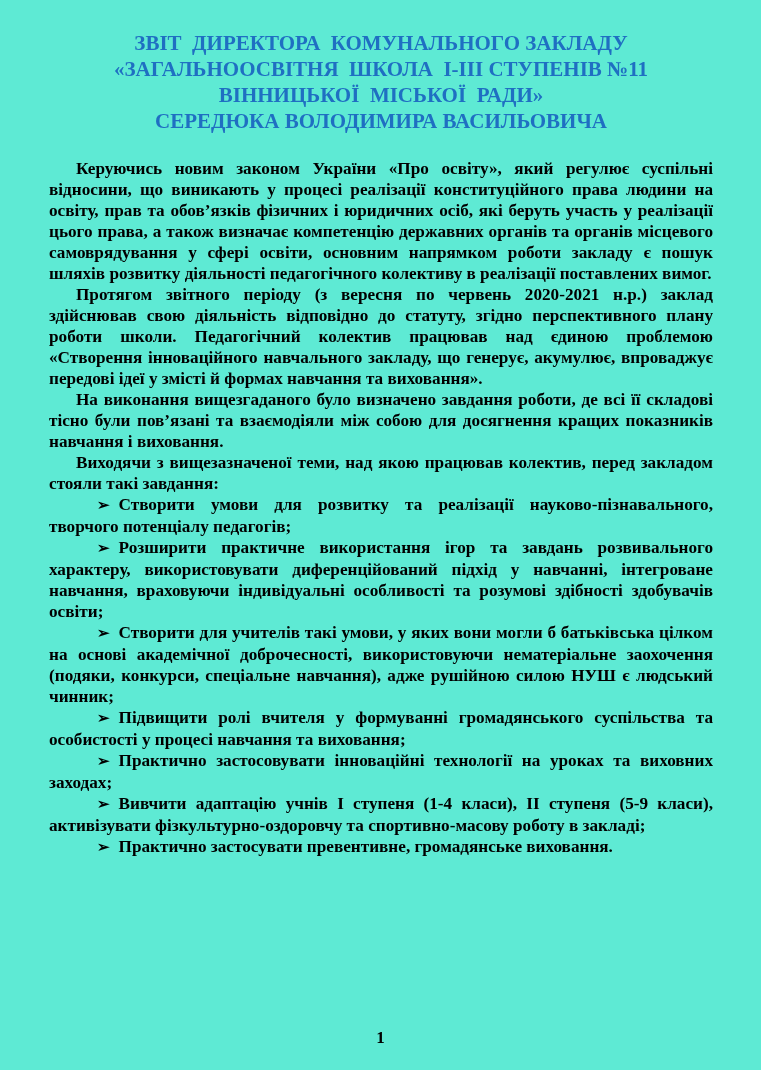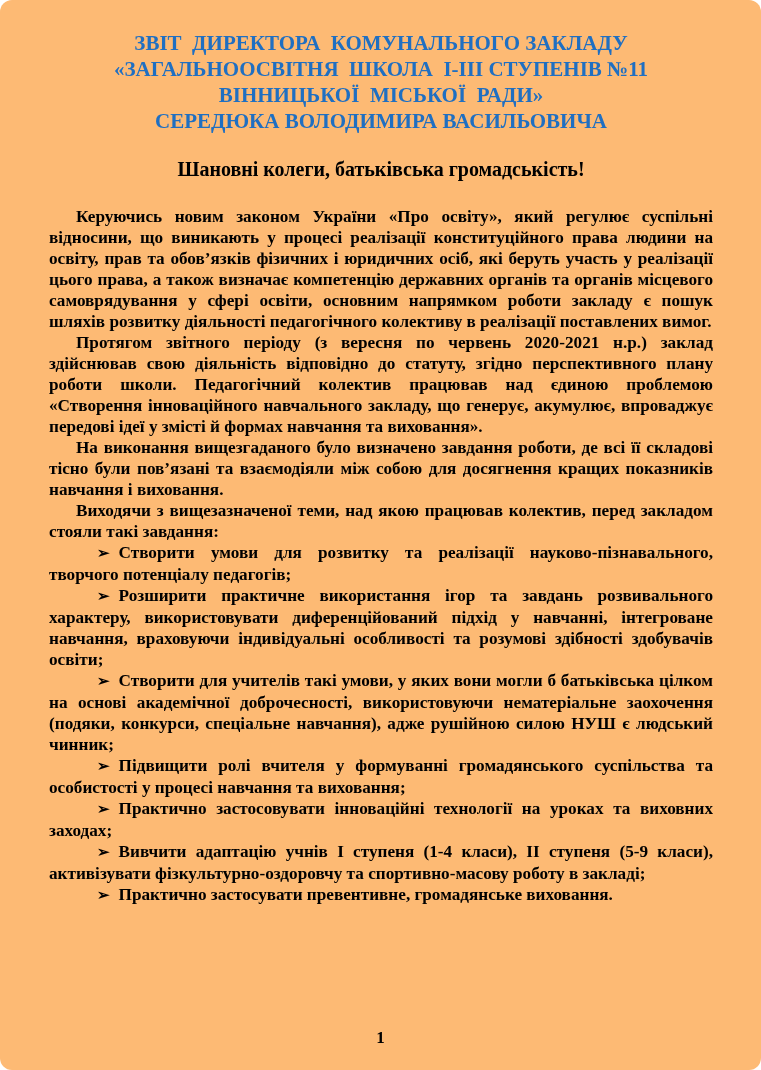--- a/index.html
+++ b/index.html
@@ -5,28 +5,27 @@
   html, body {
     margin: 0;
     padding: 0;
     background: #ffffff;
   }
   .page {
     position: relative;
     width: 761px;
     height: 1070px;
     margin: 0 auto;
-    background: #fdba74;
+    background: #5eead4;
     font-family: "Liberation Serif", "DejaVu Serif", serif;
     font-weight: bold;
     color: #000000;
     overflow: hidden;
     box-sizing: border-box;
     padding: 30px 48px 0 49px;
-    border-radius: 12px;
   }
   .title-block {
     text-align: center;
     font-size: 21px;
     line-height: 26px;
   }
   .title-line {
     white-space: pre-wrap;
     color: #1f6fc2;
   }
@@ -76,21 +75,20 @@
 
 <div class="page">
 
   <div class="title-block">
     <div class="title-line">ЗВІТ  ДИРЕКТОРА  КОМУНАЛЬНОГО ЗАКЛАДУ</div>
     <div class="title-line">«ЗАГАЛЬНООСВІТНЯ  ШКОЛА  І-ІІІ СТУПЕНІВ №11</div>
     <div class="title-line">ВІННИЦЬКОЇ  МІСЬКОЇ  РАДИ»</div>
     <div class="title-line">СЕРЕДЮКА ВОЛОДИМИРА ВАСИЛЬОВИЧА</div>
   </div>
 
-  <div class="greeting">Шановні колеги, батьківська громадськість!</div>
 
   <div class="body-text">
     <p class="para">Керуючись новим законом України «Про освіту», який регулює суспільні відносини, що виникають у процесі реалізації конституційного права людини на освіту, прав та обов’язків фізичних і юридичних осіб, які беруть участь у реалізації цього права, а також визначає компетенцію державних органів та органів місцевого самоврядування у сфері освіти, основним напрямком роботи закладу є пошук шляхів розвитку діяльності педагогічного колективу в реалізації поставлених вимог.</p>
     <p class="para">Протягом звітного періоду (з вересня по червень 2020-2021 н.р.) заклад здійснював свою діяльність відповідно до статуту, згідно перспективного плану роботи школи. Педагогічний колектив працював над єдиною проблемою «Створення інноваційного навчального закладу, що генерує, акумулює, впроваджує передові ідеї у змісті й формах навчання та виховання».</p>
     <p class="para">На виконання вищезгаданого було визначено завдання роботи, де всі її складові тісно були пов’язані та взаємодіяли між собою для досягнення кращих показників навчання і виховання.</p>
     <p class="para">Виходячи з вищезазначеної теми, над якою працював колектив, перед закладом стояли такі завдання:</p>
 
     <p class="task"><span class="marker">➢</span><span>Створити умови для розвитку та реалізації науково-пізнавального, творчого потенціалу педагогів;</span></p>
     <p class="task"><span class="marker">➢</span><span>Розширити практичне використання ігор та завдань розвивального характеру, використовувати диференційований підхід у навчанні, інтегроване навчання, враховуючи індивідуальні особливості та розумові здібності здобувачів освіти;</span></p>
     <p class="task"><span class="marker">➢</span><span>Створити для учителів такі умови, у яких вони могли б батьківська цілком на основі академічної доброчесності, використовуючи нематеріальне заохочення (подяки, конкурси, спеціальне навчання), адже рушійною силою НУШ є людський чинник;</span></p>

